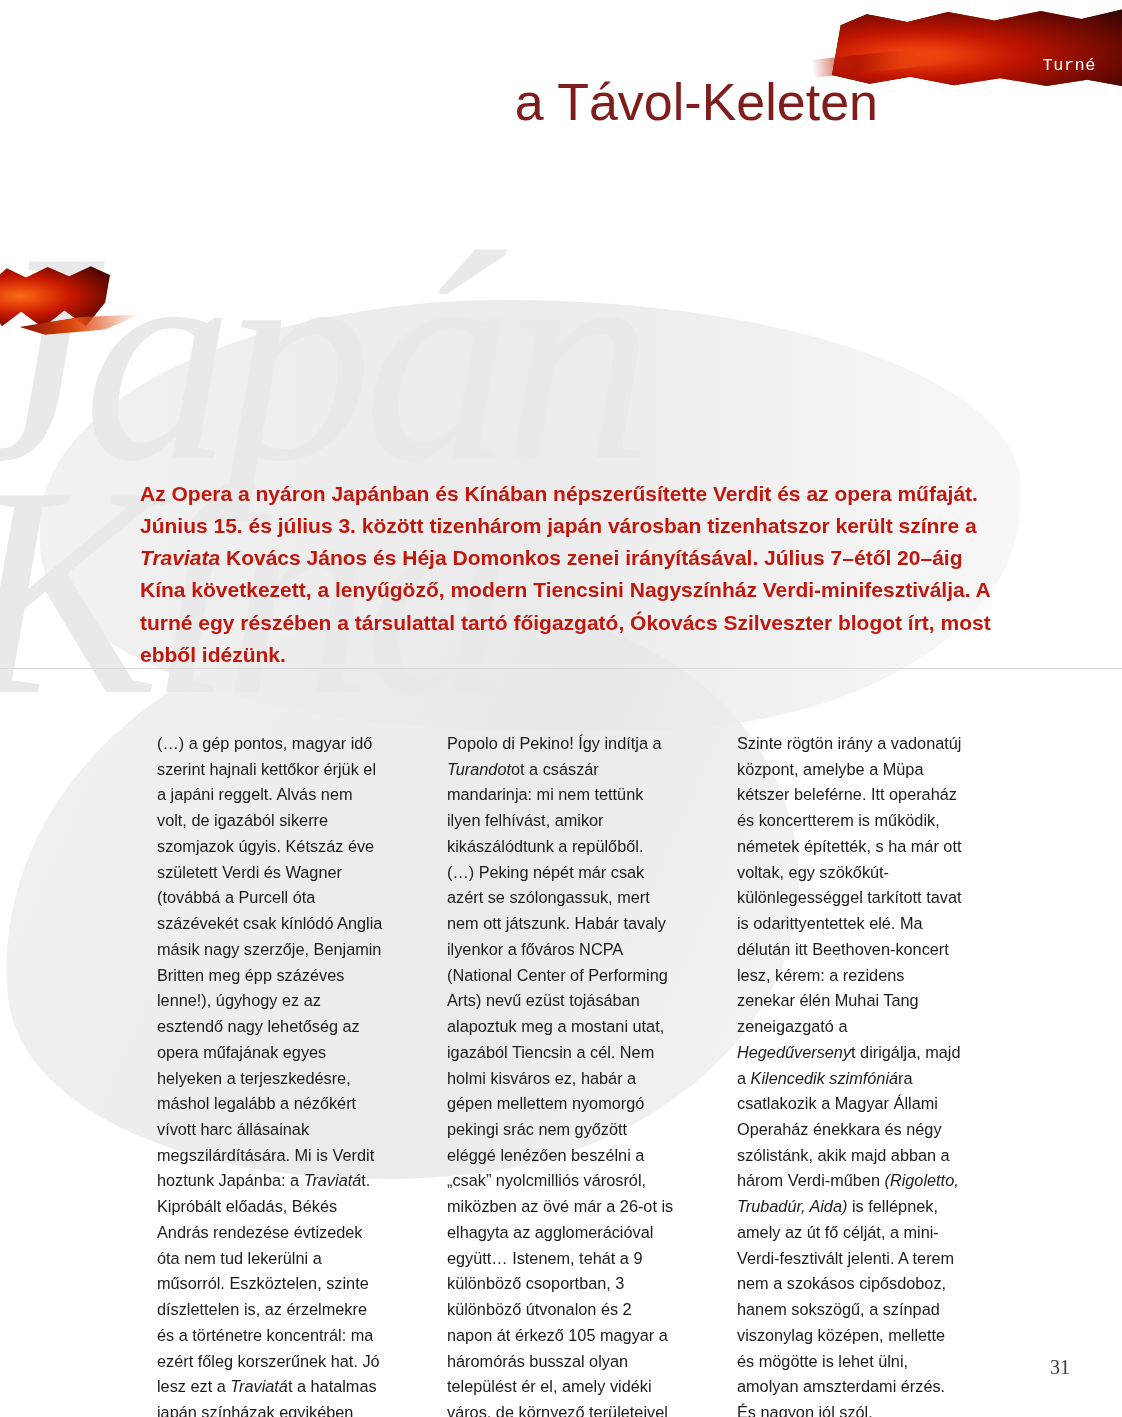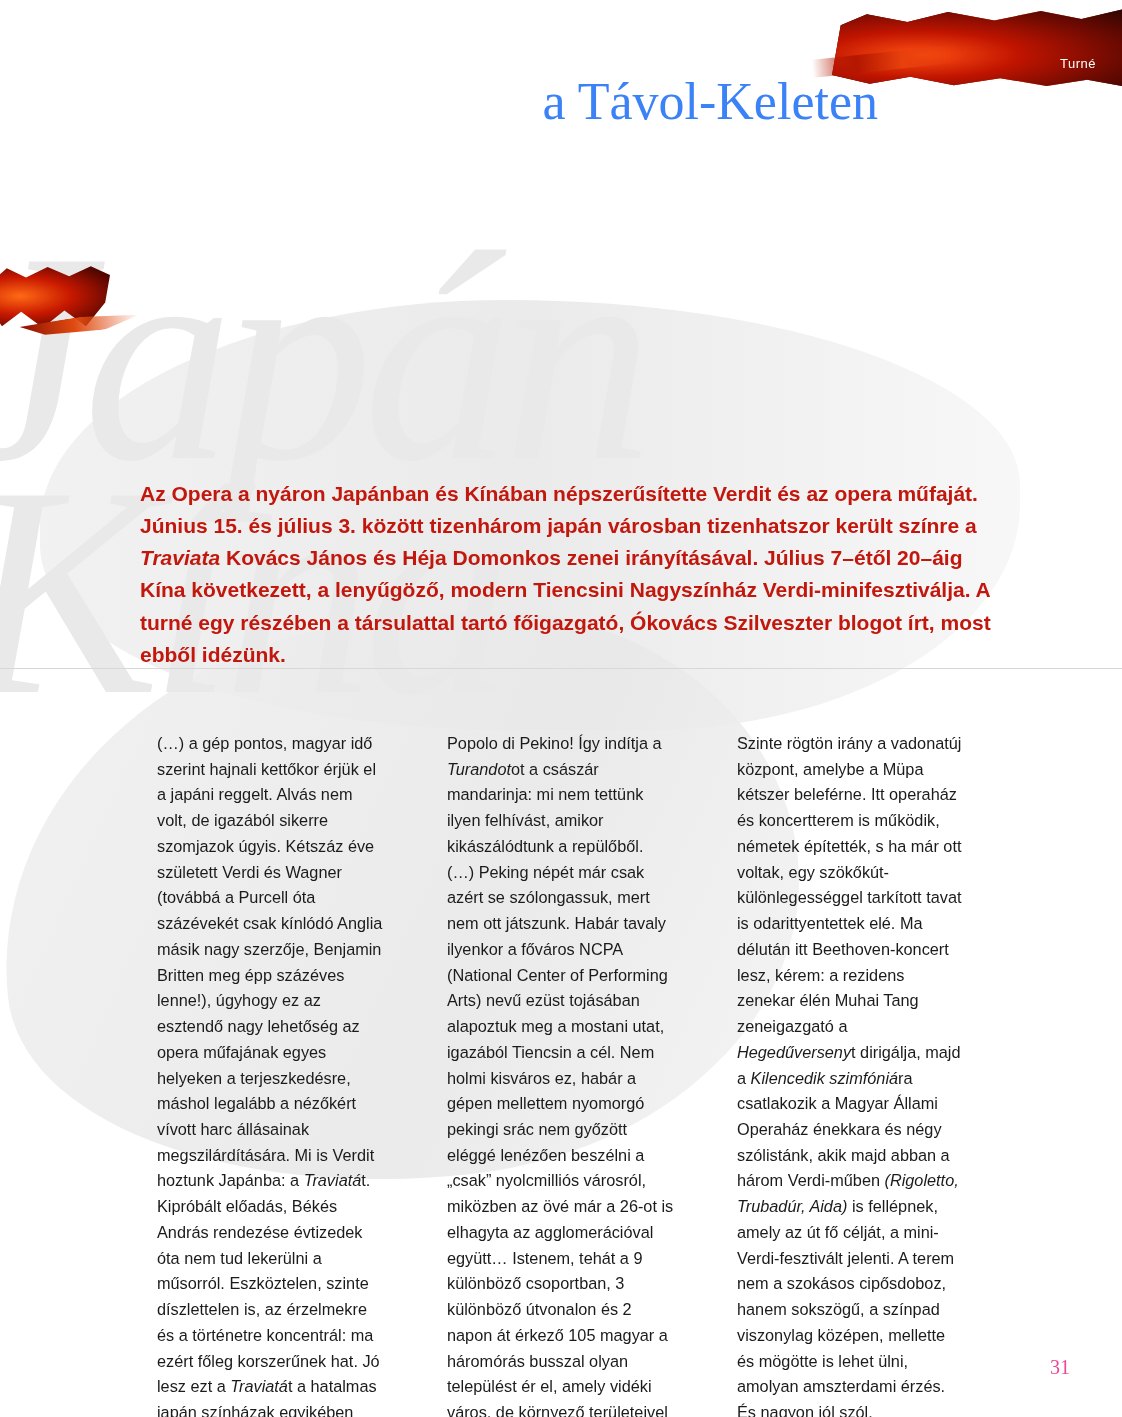--- a/index.html
+++ b/index.html
@@ -77,24 +77,24 @@
     height: 18px;
     background: linear-gradient(90deg, rgba(180,25,0,0) 0%, #b41600 30%, #e8400d 60%, rgba(200,40,0,0) 100%);
     transform: rotate(-6deg);
     filter: blur(.4px);
   }
   .turne-label {
     position: absolute;
     right: 26px;
     top: 56px;
     color: #ffffff;
-    font-size: 13px;
+    font-size: 17px;
     letter-spacing: .5px;
     z-index: 4;
-    font-family: Liberation Sans, sans-serif;
+    font-family: Liberation Mono, monospace;
   }
 
   
   .left-flame {
     position: absolute;
     left: -10px;
     top: 255px;
     width: 160px;
     height: 105px;
     z-index: 2;
@@ -137,23 +137,23 @@
       radial-gradient(ellipse at 18% 30%, #d41b00 0%, #a21000 30%, #4d0600 55%, #7d0e00 72%, #c51a00 100%),
       linear-gradient(120deg, #5c0800 0%, #b81500 40%, #30
 
 0300 100%);
     -webkit-background-clip: text;
     background-clip: text;
     color: transparent;
     -webkit-text-fill-color: transparent;
   }
   .subtitle {
-    font-family: Liberation Serif, serif;
+    font-family: Liberation Sans, sans-serif;
     font-size: 52px;
-    color: #3b82f6;
+    color: #7f1d1d;
     margin-top: -18px;
     letter-spacing: 0px;
   }
 
   
   .lead {
     position: absolute;
     left: 140px;
     top: 478px;
     width: 855px;
@@ -203,21 +203,21 @@
     text-align: center;
   }
 
   
   .page-number {
     position: absolute;
     right: 52px;
     bottom: 38px;
     font-family: "Liberation Serif", serif;
     font-size: 20px;
-    color: #ec4899;
+    color: #404040;
     z-index: 6;
   }
 </style>
 </head>
 <body>
 
 <div class="wm-soft wm-blob2"></div>
 <div class="wm-soft wm-blob1"></div>
 <div class="watermark">Japán
 Kína</div>

